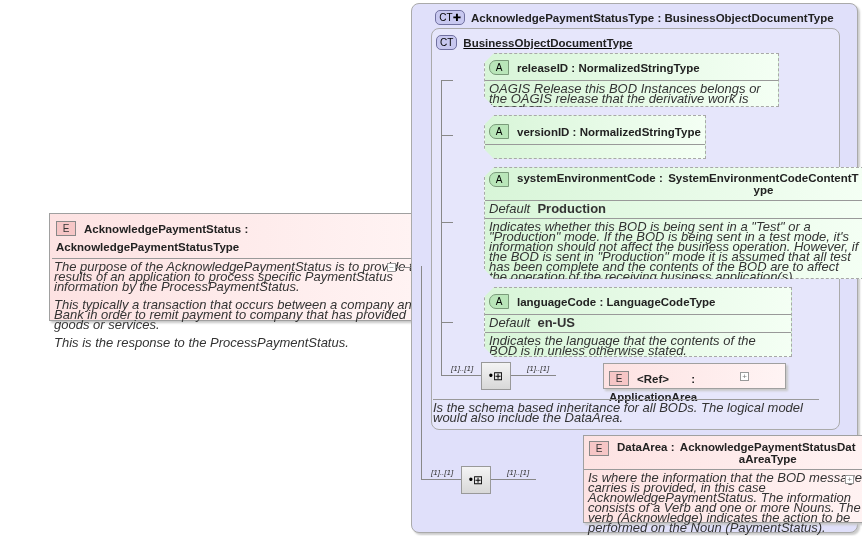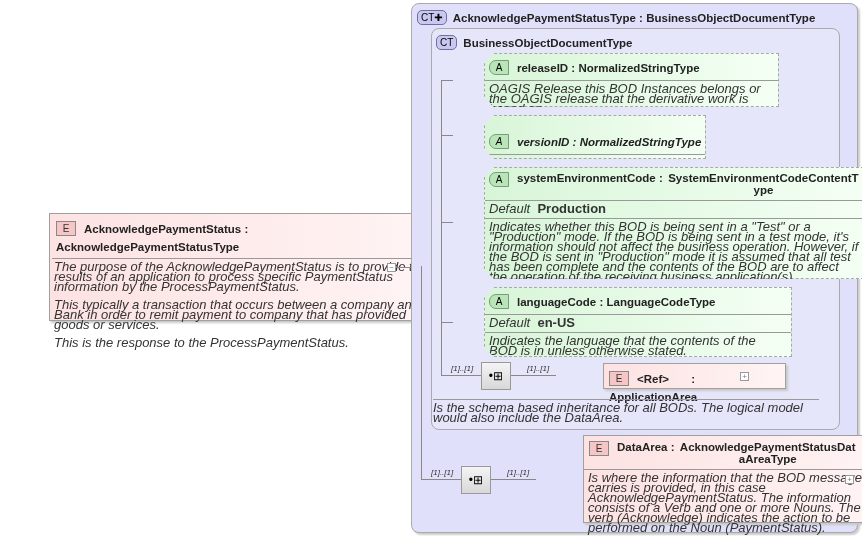--- a/index.html
+++ b/index.html
@@ -30,45 +30,45 @@
   <div class="doc" style="padding:0 4px;">
     <div>The purpose of the AcknowledgePaymentStatus is to provide the results of an application to process specific PaymentStatus information by the ProcessPaymentStatus.</div>
     <div style="margin-top:8px">This typically a transaction that occurs between a company and a Bank in order to remit payment to company that has provided goods or services.</div>
     <div style="margin-top:8px">This is the response to the ProcessPaymentStatus.</div>
   </div>
 </div>
 <div class="plus" style="left:387px;top:263px;">−</div>
 <div class="line" style="left:396px;top:267px;width:15px;height:1px;"></div>
 
 <div class="abs" style="left:411px;top:3px;width:445px;height:528px;background:#e0e0fa;border:1px solid #aaa;border-radius:8px;box-shadow:2px 2px 2px #ccc;">
-  <div style="padding:4px 5px;">
+  <div style="padding:4px 5px;text-align:center;">
     <span class="badgeCT">CT✚</span><span class="title">AcknowledgePaymentStatusType</span><span class="title"> : </span><span class="title">BusinessObjectDocumentType</span>
   </div>
 </div>
 
 <div class="abs" style="left:431px;top:28px;width:407px;height:400px;background:#e6e6fb;border:1px solid #aaa;border-radius:8px;">
-  <div style="padding:4px 4px;">
+  <div style="padding:4px 4px;text-decoration:underline;">
     <span class="badgeCT">CT</span><span class="title">BusinessObjectDocumentType</span>
   </div>
 </div>
 
 <div class="line" style="left:441px;top:80px;width:1px;height:295px;"></div>
 <div class="line" style="left:441px;top:80px;width:12px;height:1px;"></div>
 <div class="line" style="left:441px;top:135px;width:12px;height:1px;"></div>
 <div class="line" style="left:441px;top:222px;width:12px;height:1px;"></div>
 <div class="line" style="left:441px;top:322px;width:12px;height:1px;"></div>
 
 <div class="abs attr" style="left:452px;top:53px;width:293px;height:52px;">
   <div style="padding:4px 0 0 4px;"><span class="badgeA">A</span><span class="title">releaseID</span><span class="title"> : </span><span class="title">NormalizedStringType</span></div>
   <div class="sep"></div>
   <div class="doc" style="padding:0 4px;">OAGIS Release this BOD Instances belongs or the OAGIS release that the derivative work is based on.</div>
 </div>
 
 <div class="abs attr" style="left:452px;top:115px;width:220px;height:42px;">
-  <div style="padding:16px 0 0 4px;font-style:italic;"><span class="badgeA">A</span><span class="title">versionID</span><span class="title"> : </span><span class="title">NormalizedStringType</span></div>
+  <div style="padding:6px 0 0 4px;"><span class="badgeA">A</span><span class="title">versionID</span><span class="title"> : </span><span class="title">NormalizedStringType</span></div>
   <div class="sep"></div>
 </div>
 
 <div class="abs attr" style="left:452px;top:167px;width:378px;height:110px;">
   <div style="padding:4px 0 0 4px;display:flex;">
       <span class="badgeA">A</span>
       <span class="title">systemEnvironmentCode</span>
       <span class="title">&nbsp;:&nbsp;</span>
       <span class="title" style="width:195px;word-break:break-all;text-align:center;">SystemEnvironmentCodeContentType</span>
     </div>

